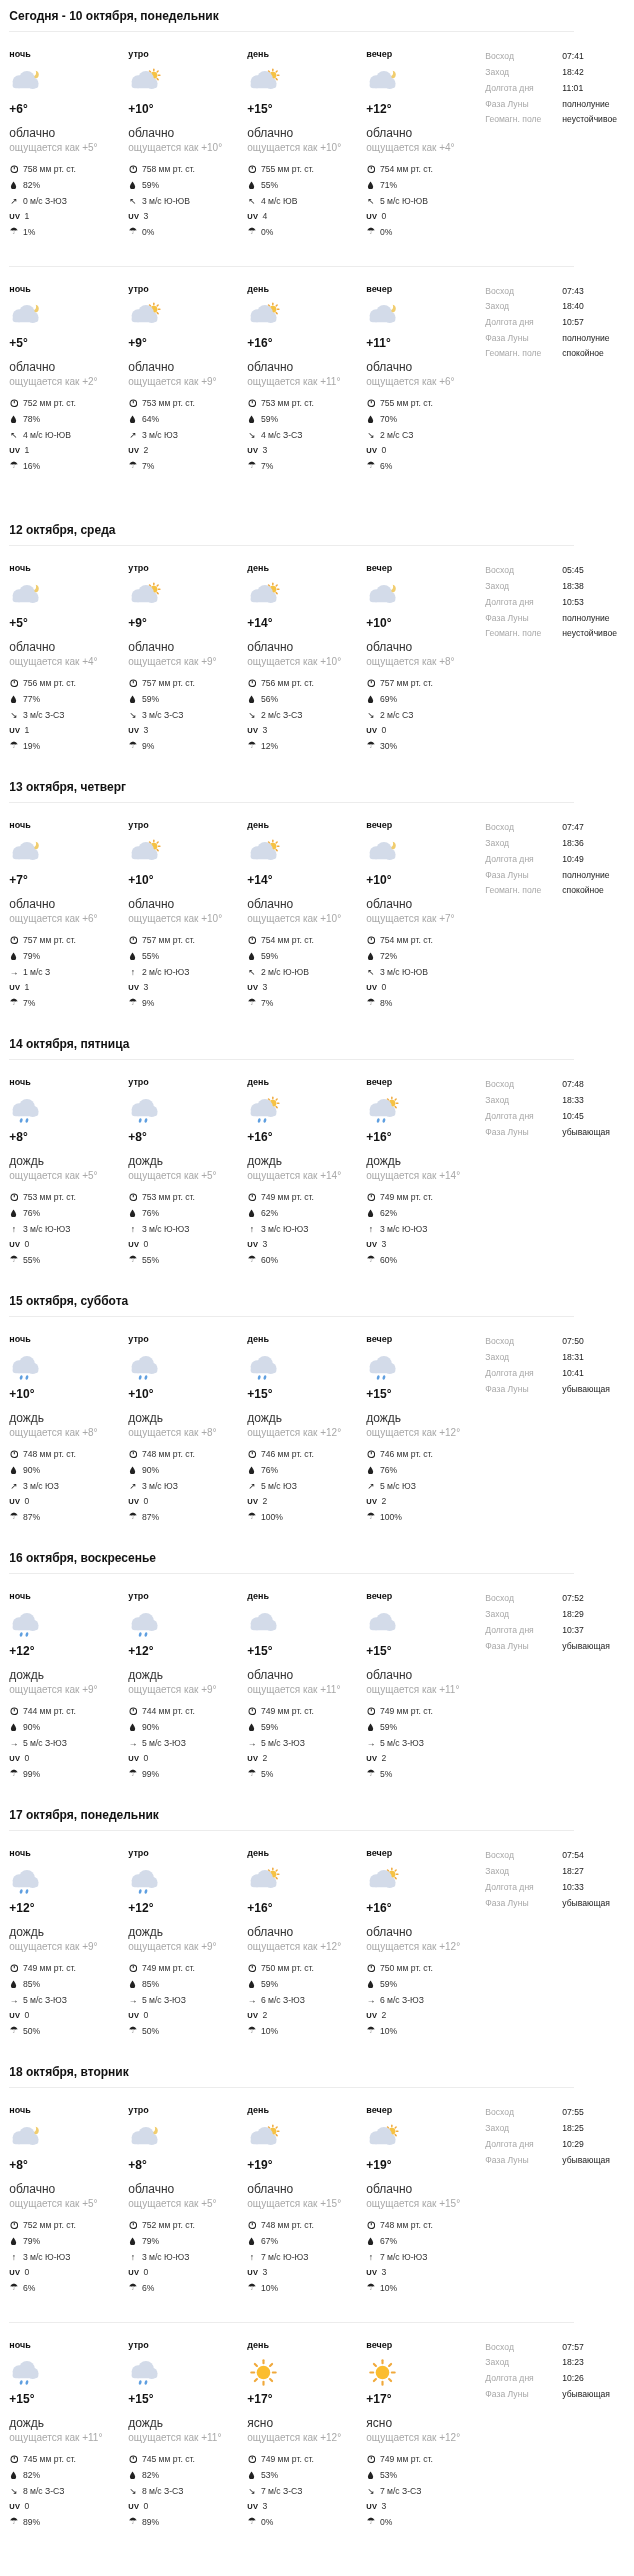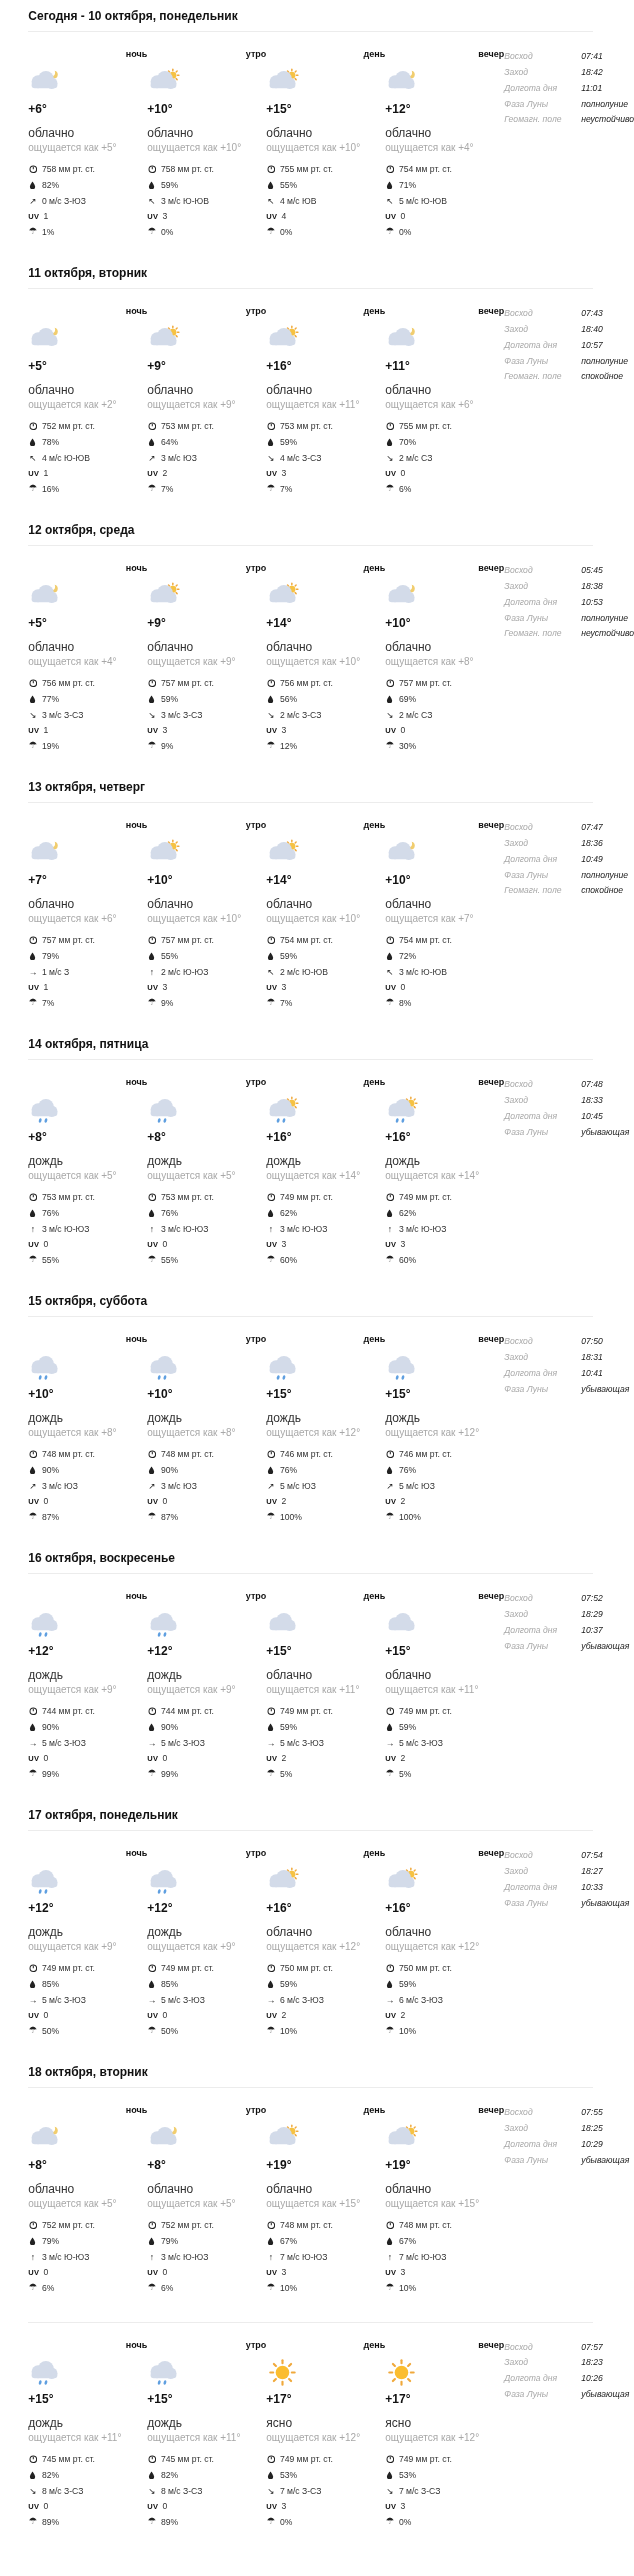--- a/index.html
+++ b/index.html
@@ -1,34 +1,34 @@
 <!DOCTYPE html>
 <html lang="ru" style="font-size:11.4px"><head>
 <meta charset="utf-8">
 <style>
   html,body{margin:0;padding:0;background:#fff;}
-  .page{width:583px;background:#fff;font-family:"Liberation Sans",sans-serif;color:#1a1a1a;margin-left:19px;}
+  .page{width:583px;background:#fff;font-family:"Liberation Sans",sans-serif;color:#1a1a1a;}
   .day{box-sizing:border-box;min-height:257px;padding:8.6px 9.3px 0 9.3px;}
   .day-title{font-size:12px;line-height:14.3px;font-weight:bold;margin:0 0 8.6px 0;color:#111;}
   .sep{border:none;border-top:0.7px solid #ececec;margin:0 0 17px 0;}
   .day-body{display:flex;}
   .slots{display:flex;width:476px;flex:0 0 476px;}
   .slot{width:119px;flex:0 0 119px;}
-  .slot-label{font-size:9px;font-weight:bold;color:#111;margin-bottom:8.6px;text-align:right;}
+  .slot-label{font-size:9px;font-weight:bold;color:#111;margin-bottom:8.6px;}
   .slot-icon{height:30px;margin-bottom:4.3px;}
   .slot-icon svg{display:block;}
   .slot-temp{font-size:12px;font-weight:bold;color:#111;margin-bottom:10px;}
   .slot-cond{font-size:12px;color:#333;margin-bottom:1.4px;}
   .slot-feels{font-size:10px;color:#a8a8a8;margin-bottom:8.6px;}
   .metric{font-size:8.6px;color:#333;height:15.7px;display:flex;align-items:center;gap:4.3px;}
   .micon{display:inline-flex;align-items:center;justify-content:center;width:9.3px;}
   .arrow-glyph{font-size:8.6px;color:#222;}
   .umbrella-glyph{font-size:9.3px;color:#222;line-height:1;}
   .uv-tag{font-size:7.5px;font-weight:bold;color:#111;letter-spacing:0.2px;text-align:right;}
-  .info{flex:1;padding-top:0;font-size:8.6px;line-height:15.7px;font-style:italic;}
+  .info{flex:1;padding-top:0;font-size:8.6px;line-height:15.7px;}
   .info-row{display:flex;}
   .info-label{width:77px;color:#a8a8a8;}
   .info-value{color:#1a1a1a;}
 </style>
 </head>
 <body>
 
 <div class="page">
   <div id="days-root">
   <section class="day">
@@ -269,21 +269,20 @@
 
   <div class="info-row">
     <span class="info-label">Геомагн. поле</span>
     <span class="info-value">неустойчивое</span>
   </div>
 </div>
     </div>
   </section>
 
   <section class="day">
-    <h2 class="day-title">11 октября, вторник</h2>
     <hr class="sep">
     <div class="day-body">
       <div class="slots">
   <div class="slot">
     <div class="slot-label">ночь</div>
     <div class="slot-icon">
                 <svg width="33" height="29" viewBox="0 0 46 40">
                   <circle cx="36" cy="9" r="5.5" fill="#f1cd6e"></circle>
                   <circle cx="33" cy="6.5" r="4.8" fill="#ffffff"></circle>
                   <g fill="#d3dbe9">

